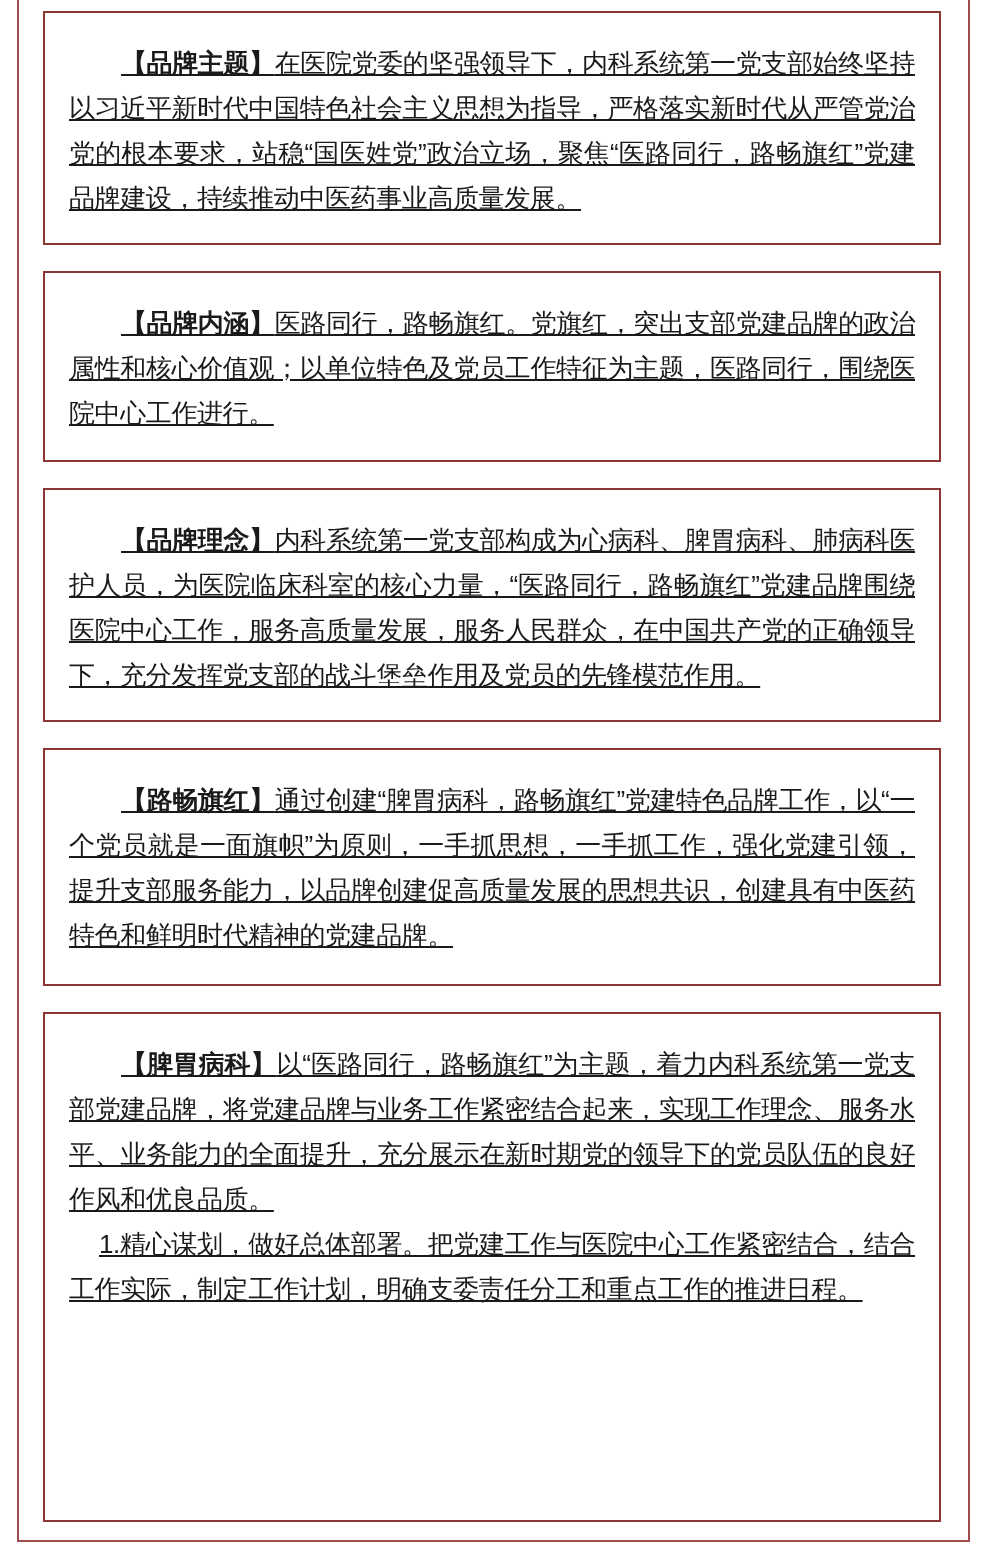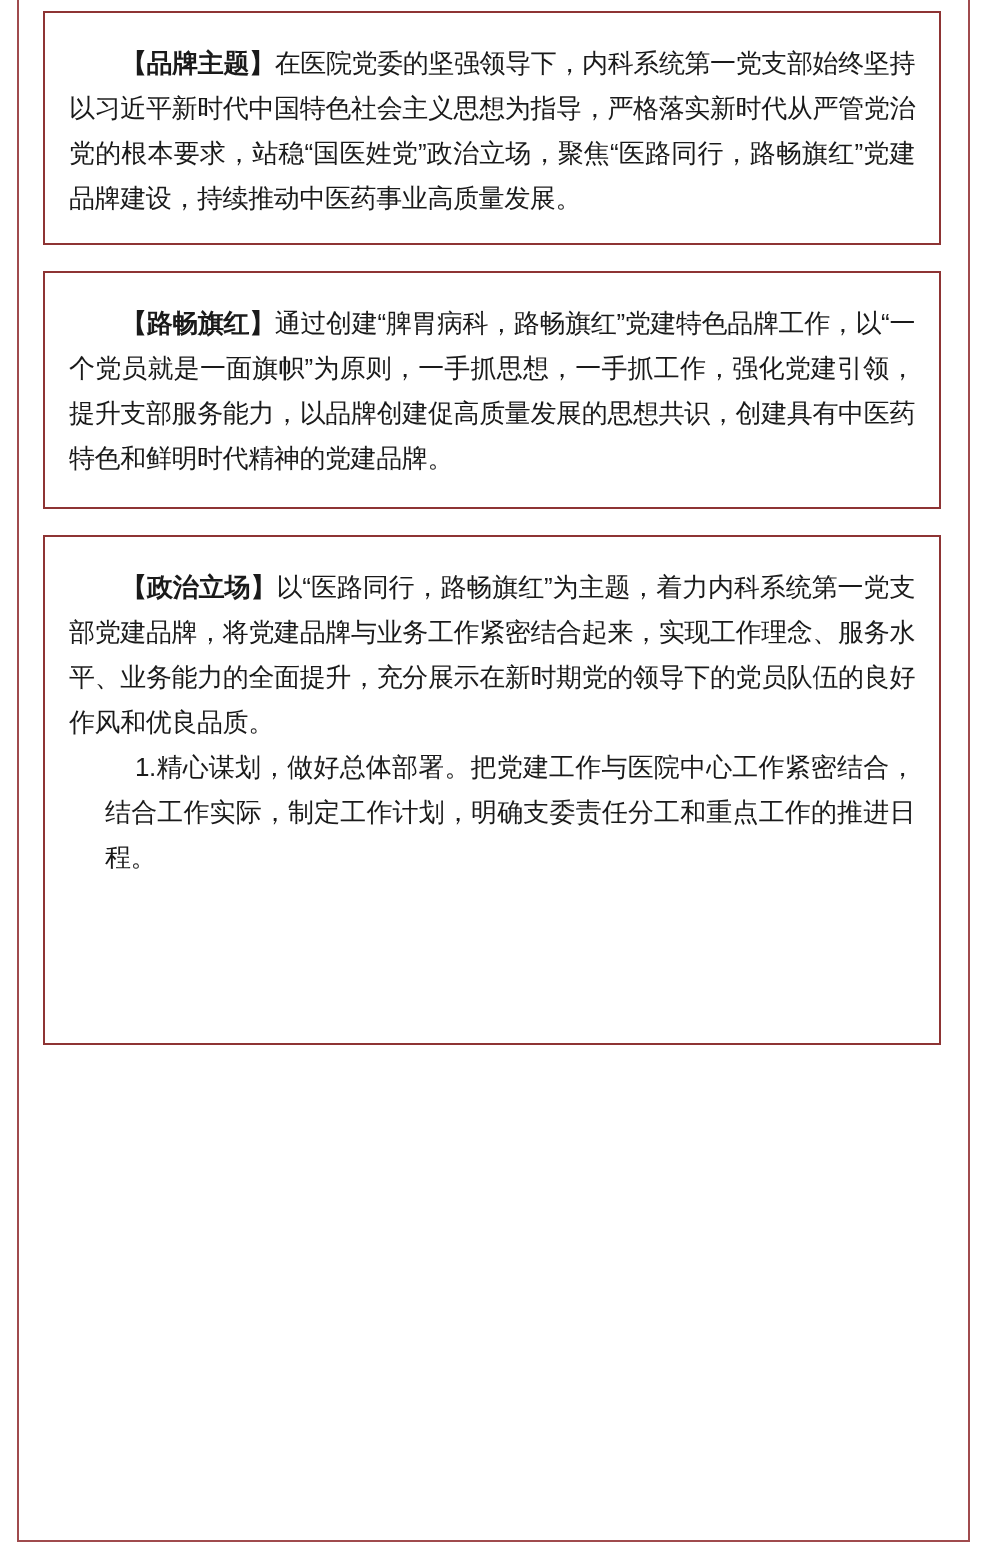--- a/index.html
+++ b/index.html
@@ -24,20 +24,21 @@
     box-sizing: border-box;
     position: absolute;
     left: 17px;
     top: 0;
     width: 953px;
     height: 1542px;
     border-left: 2px solid var(--frame-color, #a04b4e);
     border-right: 2px solid var(--frame-color, #a04b4e);
     border-bottom: 2px solid var(--frame-color, #a04b4e);
     padding: 11px 0 18px 24px;
+    text-decoration: underline;
   }
   .box {
     box-sizing: border-box;
     width: 898px;
     border: 2px solid var(--box-border-color, #8e3434);
     background: #ffffff;
     padding: 28px 24px 20px 24px;
     margin: 0 0 26px 0;
   }
   .box:last-child { margin-bottom: 0; }
@@ -49,41 +50,47 @@
   .para {
     margin: 0;
     font-size: 26px;
     line-height: 45px;
     letter-spacing: -0.4px;
     text-align: justify;
     color: var(--text-color, #1a1a1a);
     word-break: break-all;
   }
   .indent-2  { text-indent: 52px; }
-  .indent-1  { text-indent: 30px; margin-left: 36px; }
+  .indent-1  { text-indent: 30px; }
   .indent-15 { text-indent: 42px; }
   .lead {
     font-weight: bold;
   }
 </style>
 </head>
 <body>
 
 <div class="canvas">
   <div class="outer-frame">
 
     <section class="box box-theme">
       <p class="para indent-2"><strong class="lead">【品牌主题】</strong><span>在医院党委的坚强领导下，内科系统第一党支部始终坚持以习近平新时代中国特色社会主义思想为指导，严格落实新时代从严管党治党的根本要求，站稳“国医姓党”政治立场，聚焦“医路同行，路畅旗红”党建品牌建设，持续推动中医药事业高质量发展。</span></p>
     </section>
 
+    <section class="box box-meaning">
+      <p class="para indent-2"><strong class="lead">【品牌内涵】</strong><span>医路同行，路畅旗红。党旗红，突出支部党建品牌的政治属性和核心价值观；以单位特色及党员工作特征为主题，医路同行，围绕医院中心工作进行。</span></p>
+    </section>
 
+    <section class="box box-concept">
+      <p class="para indent-2"><strong class="lead">【品牌理念】</strong><span>内科系统第一党支部构成为心病科、脾胃病科、肺病科医护人员，为医院临床科室的核心力量，“医路同行，路畅旗红”党建品牌围绕医院中心工作，服务高质量发展，服务人民群众，在中国共产党的正确领导下，充分发挥党支部的战斗堡垒作用及党员的先锋模范作用。</span></p>
+    </section>
 
     <section class="box box-value">
       <p class="para indent-2"><strong class="lead">【路畅旗红】</strong><span>通过创建“脾胃病科，路畅旗红”党建特色品牌工作，以“一个党员就是一面旗帜”为原则，一手抓思想，一手抓工作，强化党建引领，提升支部服务能力，以品牌创建促高质量发展的思想共识，创建具有中医药特色和鲜明时代精神的党建品牌。</span></p>
     </section>
 
     <section class="box box-goal">
-      <p class="para indent-2"><strong class="lead">【政治立场】</strong><span>以“医路同行，路畅旗红”为主题，着力内科系统第一党支部党建品牌，将党建品牌与业务工作紧密结合起来，实现工作理念、服务水平、业务能力的全面提升，充分展示在新时期党的领导下的党员队伍的良好作风和优良品质。</span></p>
+      <p class="para indent-2"><strong class="lead">【脾胃病科】</strong><span>以“医路同行，路畅旗红”为主题，着力内科系统第一党支部党建品牌，将党建品牌与业务工作紧密结合起来，实现工作理念、服务水平、业务能力的全面提升，充分展示在新时期党的领导下的党员队伍的良好作风和优良品质。</span></p>
       <p class="para indent-1"><span>1.精心谋划，做好总体部署。把党建工作与医院中心工作紧密结合，结合工作实际，制定工作计划，明确支委责任分工和重点工作的推进日程。</span></p>
     </section>
 
   </div>
 </div>
 
 </body></html>

